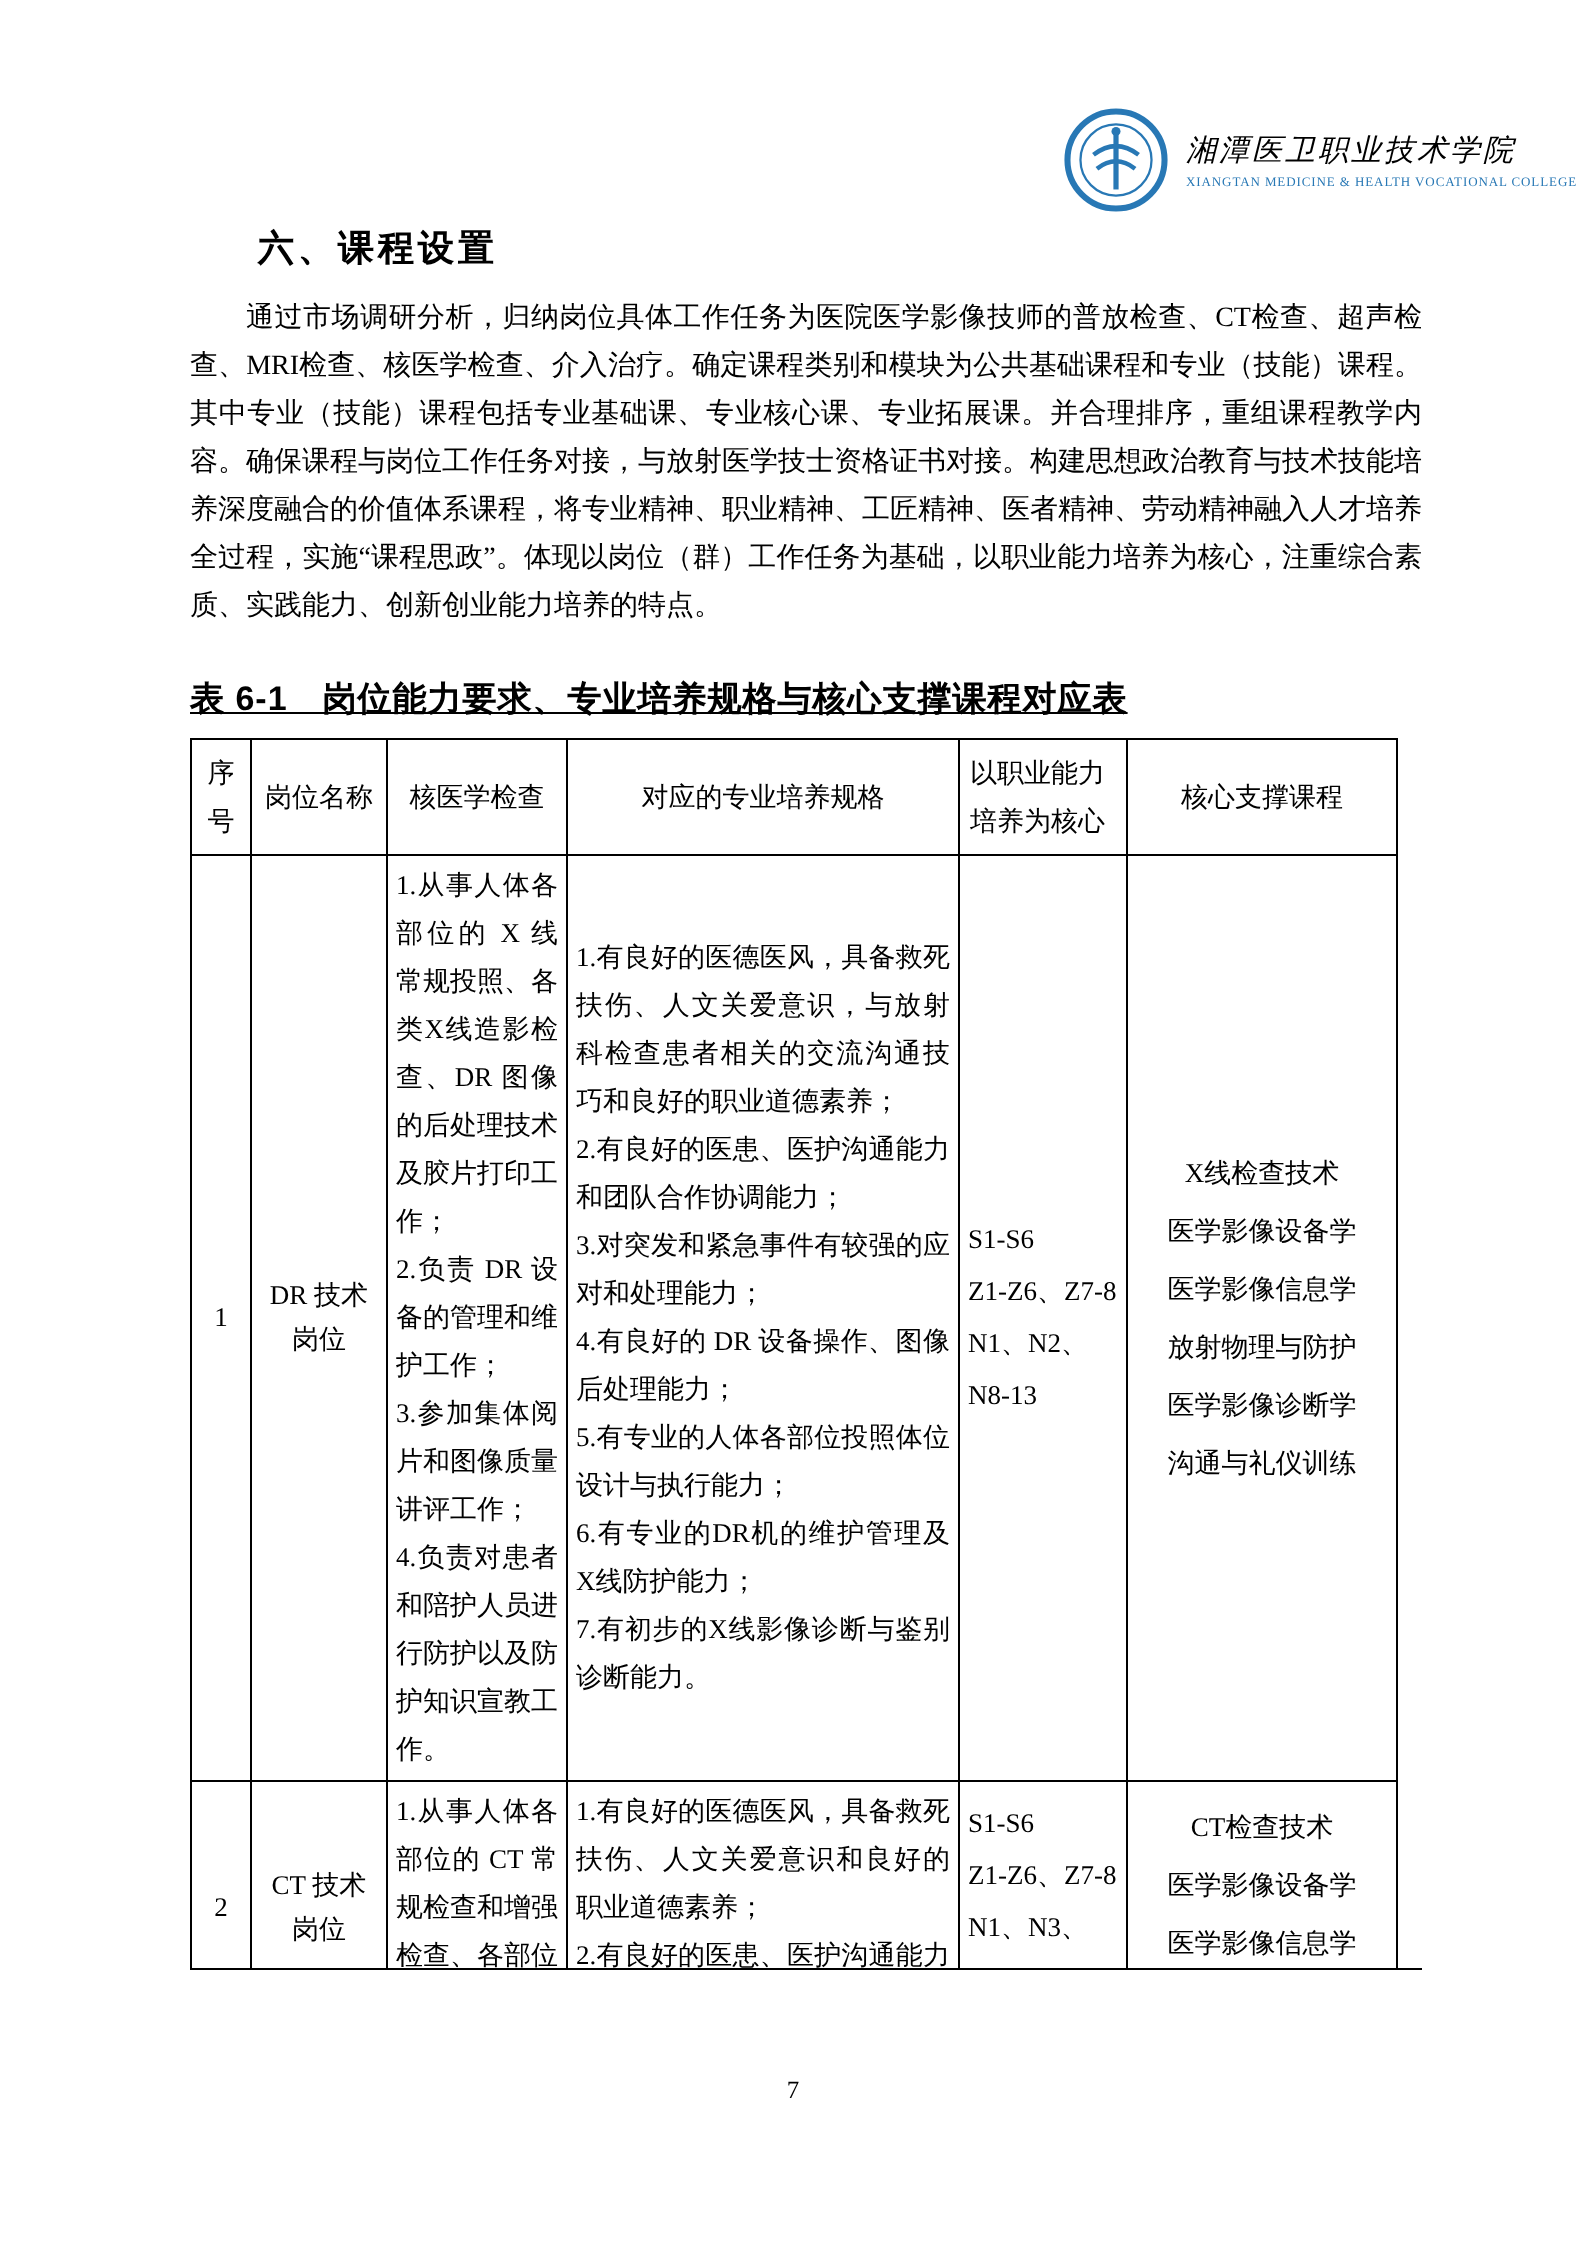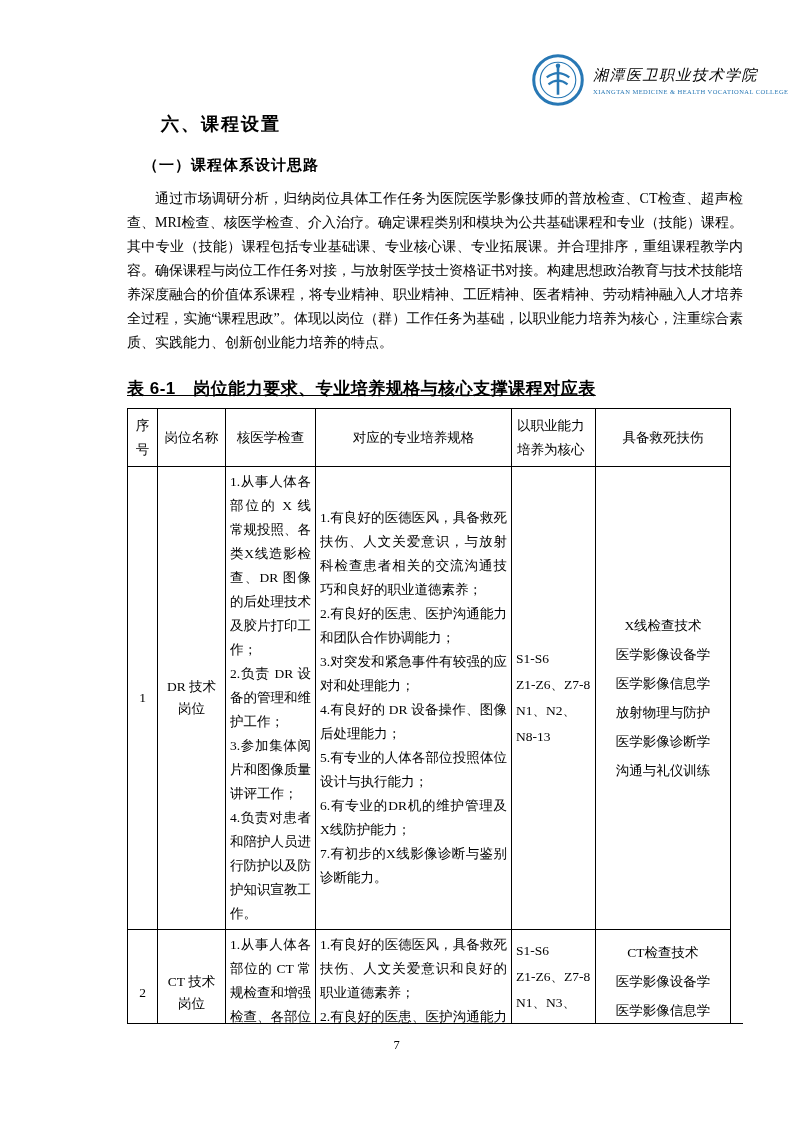--- a/index.html
+++ b/index.html
@@ -9,21 +9,21 @@
     background:#ffffff; color:#000;
     font-family:"Liberation Serif", serif; overflow:hidden;
   }
   
   .logo { position:absolute; top:54px; left:532px; display:flex; align-items:center; gap:9px; }
   .emblem { width:52px; height:52px; flex:0 0 auto; }
   .logo-text { display:flex; flex-direction:column; }
   .logo-cn { font-size:15px; font-weight:normal; font-style:italic; color:#000000; letter-spacing:1.5px; white-space:nowrap; }
   .logo-en { font-size:6.5px; color:#2878b5; letter-spacing:0.45px; margin-top:3px; white-space:nowrap; }
   
-  .main { position:absolute; left:95px; top:112px; width:616px;margin-left:32px; }
+  .main { position:absolute; left:95px; top:112px; width:616px; }
   h1.sec { font-family:"Liberation Sans", sans-serif; font-size:18px; font-weight:bold; margin-left:34px; letter-spacing:2px; }
   h2.subsec { font-family:"Liberation Sans", sans-serif; font-size:15px; font-weight:bold; margin-top:20px; margin-left:16px; letter-spacing:1px; }
   p.intro { margin-top:12px; font-size:14px; line-height:24px; text-align:justify; text-indent:2em; }
   .tbl-caption { margin-top:22px; font-weight:bold; font-size:17px; font-family:"Liberation Sans", sans-serif; letter-spacing:0.5px;text-decoration:underline; }
   
   .table-wrap { margin-top:8px; height:616px; overflow:hidden; border-bottom:1px solid #000; }
   table.course { width:604px; border-collapse:collapse; table-layout:fixed; font-size:13.5px; }
   table.course th, table.course td { border:1px solid #000; padding:3px 4px; vertical-align:middle; overflow:hidden; }
   thead tr { height:58px; }
   thead th { font-weight:normal; text-align:center; line-height:24px; }
@@ -55,21 +55,20 @@
       </svg>
     </span>
     <span class="logo-text">
       <span class="logo-cn">湘潭医卫职业技术学院</span>
       <span class="logo-en">XIANGTAN MEDICINE &amp; HEALTH VOCATIONAL COLLEGE</span>
     </span>
   </div>
 
   <div class="main">
     <h1 class="sec">六、课程设置</h1>
-    <h2 class="subsec">（一）课程体系设计思路</h2>
     <p class="intro">通过市场调研分析，归纳岗位具体工作任务为医院医学影像技师的普放检查、CT检查、超声检查、MRI检查、核医学检查、介入治疗。确定课程类别和模块为公共基础课程和专业（技能）课程。其中专业（技能）课程包括专业基础课、专业核心课、专业拓展课。并合理排序，重组课程教学内容。确保课程与岗位工作任务对接，与放射医学技士资格证书对接。构建思想政治教育与技术技能培养深度融合的价值体系课程，将专业精神、职业精神、工匠精神、医者精神、劳动精神融入人才培养全过程，实施“课程思政”。体现以岗位（群）工作任务为基础，以职业能力培养为核心，注重综合素质、实践能力、创新创业能力培养的特点。</p>
 
     <div class="tbl-caption">表 6-1　岗位能力要求、专业培养规格与核心支撑课程对应表</div>
 
     <div class="table-wrap">
       <table class="course">
         <colgroup>
           <col style="width:30px">
             <col style="width:68px">
             <col style="width:90px">
@@ -77,21 +76,21 @@
             <col style="width:84px">
             <col>
         </colgroup>
         <thead>
           <tr>
             <th>序号</th>
             <th>岗位名称</th>
             <th>核医学检查</th>
             <th>对应的专业培养规格</th>
             <th class="h-spec">以职业能力培养为核心</th>
-            <th>具备救死扶伤</th>
+            <th>核心支撑课程</th>
           </tr>
         </thead>
         <tbody>
           <tr class="row-1">
             <td class="c-no">1</td>
             <td class="c-post">DR 技术岗位</td>
             <td class="c-tasks pre">1.从事人体各部位的 X 线常规投照、各类X线造影检查、DR 图像的后处理技术及胶片打印工作；
 2.负责 DR 设备的管理和维护工作；
 3.参加集体阅片和图像质量讲评工作；
 4.负责对患者和陪护人员进行防护以及防护知识宣教工作。</td>

